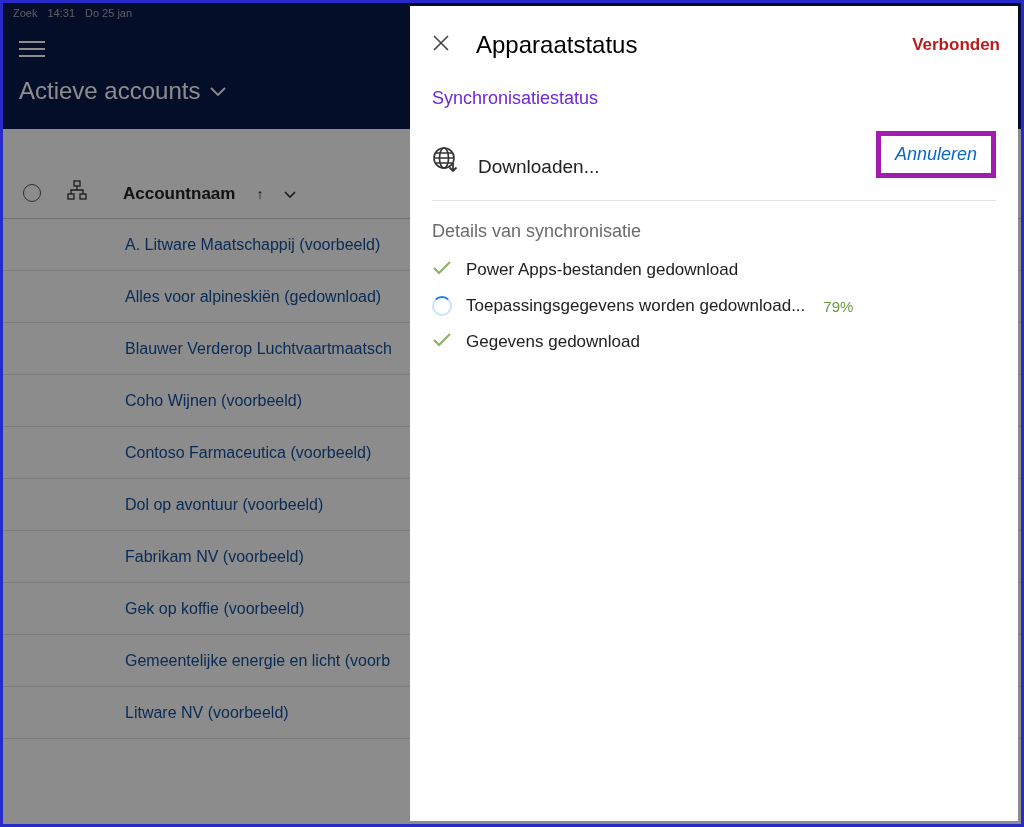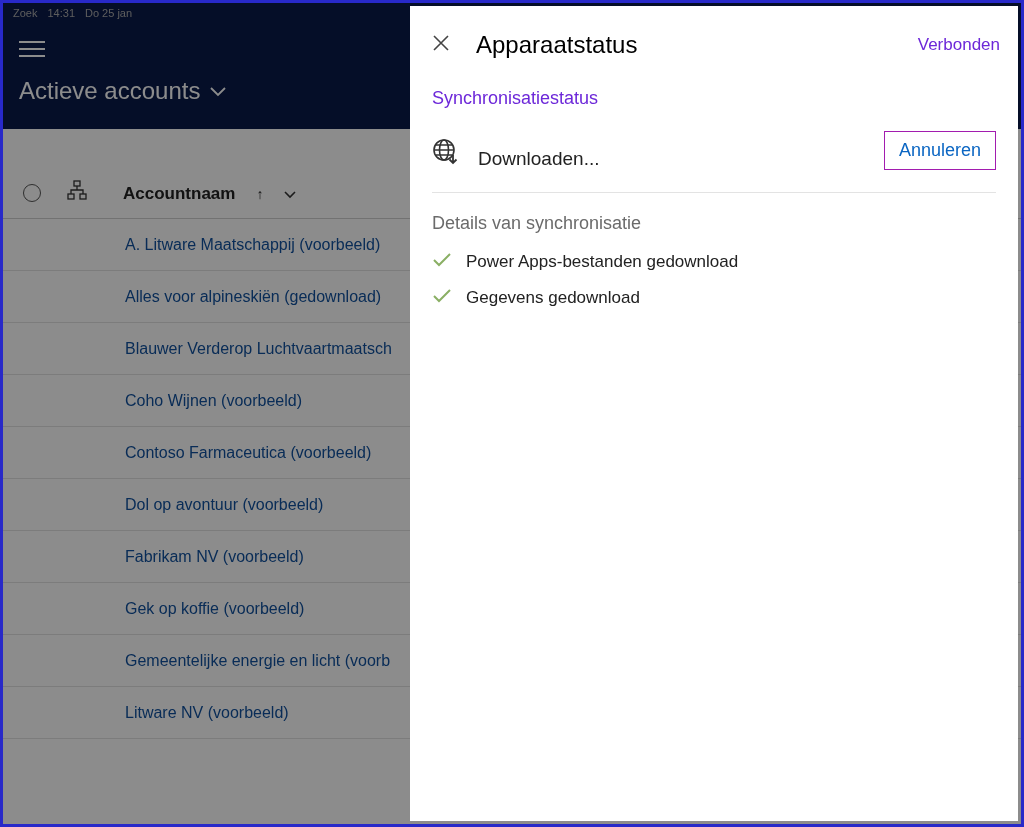--- a/index.html
+++ b/index.html
@@ -27,28 +27,28 @@
   .rows { }
   .row { height: 52px; border-bottom: 1px solid #e2e2e2; display:flex; align-items:center; padding-left: 122px; }
   .row a { color: #11519e; font-size: 16px; text-decoration:none; }
 
   .scrim { position:absolute; inset:0; background: rgba(0,0,0,0.45); }
 
   .panel { position:absolute; top:3px; right:3px; bottom:3px; width: 608px; background:#fff; display:flex; flex-direction:column; }
   .panel-header { display:flex; align-items:center; padding: 24px 18px 24px 14px; gap: 18px; }
   .close-x { font-size: 22px; color:#333; cursor:pointer; padding: 2px 8px; font-weight:300;}
   .panel-title { font-size: 24px; font-weight:400; flex:1; }
-  .conn { font-size: 17px; color:#6d28d9; }
+  .conn { font-size: 17px; color:#b91c1c;font-weight:bold; }
 
   .section { padding: 0 22px; }
   .sect-label { font-size: 18px; color: #6d28d9; margin-top: 4px; }
   .download-row { display:flex; align-items:flex-end; margin: 22px 0 22px 0; gap: 18px; }
   .globe { flex-shrink:0; }
   .dl-text { font-size: 19px; flex:1; color:#222;}
-  .cancel-btn { border:1px solid #a21caf; background:#fff; color:#0b66c3; font-size:18px; padding: 8px 14px; cursor:pointer; }
+  .cancel-btn { border:5px solid #a21caf; background:#fff; color:#0b66c3; font-size:18px; padding: 8px 14px; cursor:pointer;font-style:italic; }
   .divider { height:1px; background:#e3e3e3; margin: 0 22px; }
 
   .details { padding: 20px 22px; }
   .details-label { font-size:18px; color:#6b6b6b; margin-bottom: 18px;}
   .ditem { display:flex; align-items:center; gap: 14px; margin-bottom: 16px; }
   .check { color:#7aa85b; flex-shrink:0;}
   .spinner { width:20px; height:20px; border:2.5px solid #c8e2fb; border-top-color:#1a7fe8; border-radius:50%; flex-shrink:0; }
   .ditem-text { font-size:17px; color:#222;text-align:right; }
   .pct { color:#6a9a3e; font-size:15px; margin-left:4px;}
 </style>
@@ -184,20 +184,25 @@
 
     <div class="ditem">
       <span class="check">
         <svg width="20" height="16" viewBox="0 0 20 16">
             <path d="M2 8 L7 13 L18 2" stroke="#8aaf64" stroke-width="2" fill="none"></path>
           </svg>
       </span>
       <span class="ditem-text">Power Apps-bestanden gedownload</span>
     </div>
 
+    <div class="ditem">
+      <span class="spinner"></span>
+      <span class="ditem-text">Toepassingsgegevens worden gedownload...</span>
+      <span class="pct">79%</span>
+    </div>
 
     <div class="ditem">
       <span class="check">
         <svg width="20" height="16" viewBox="0 0 20 16">
             <path d="M2 8 L7 13 L18 2" stroke="#8aaf64" stroke-width="2" fill="none"></path>
           </svg>
       </span>
       <span class="ditem-text">Gegevens gedownload</span>
     </div>
   </div>

